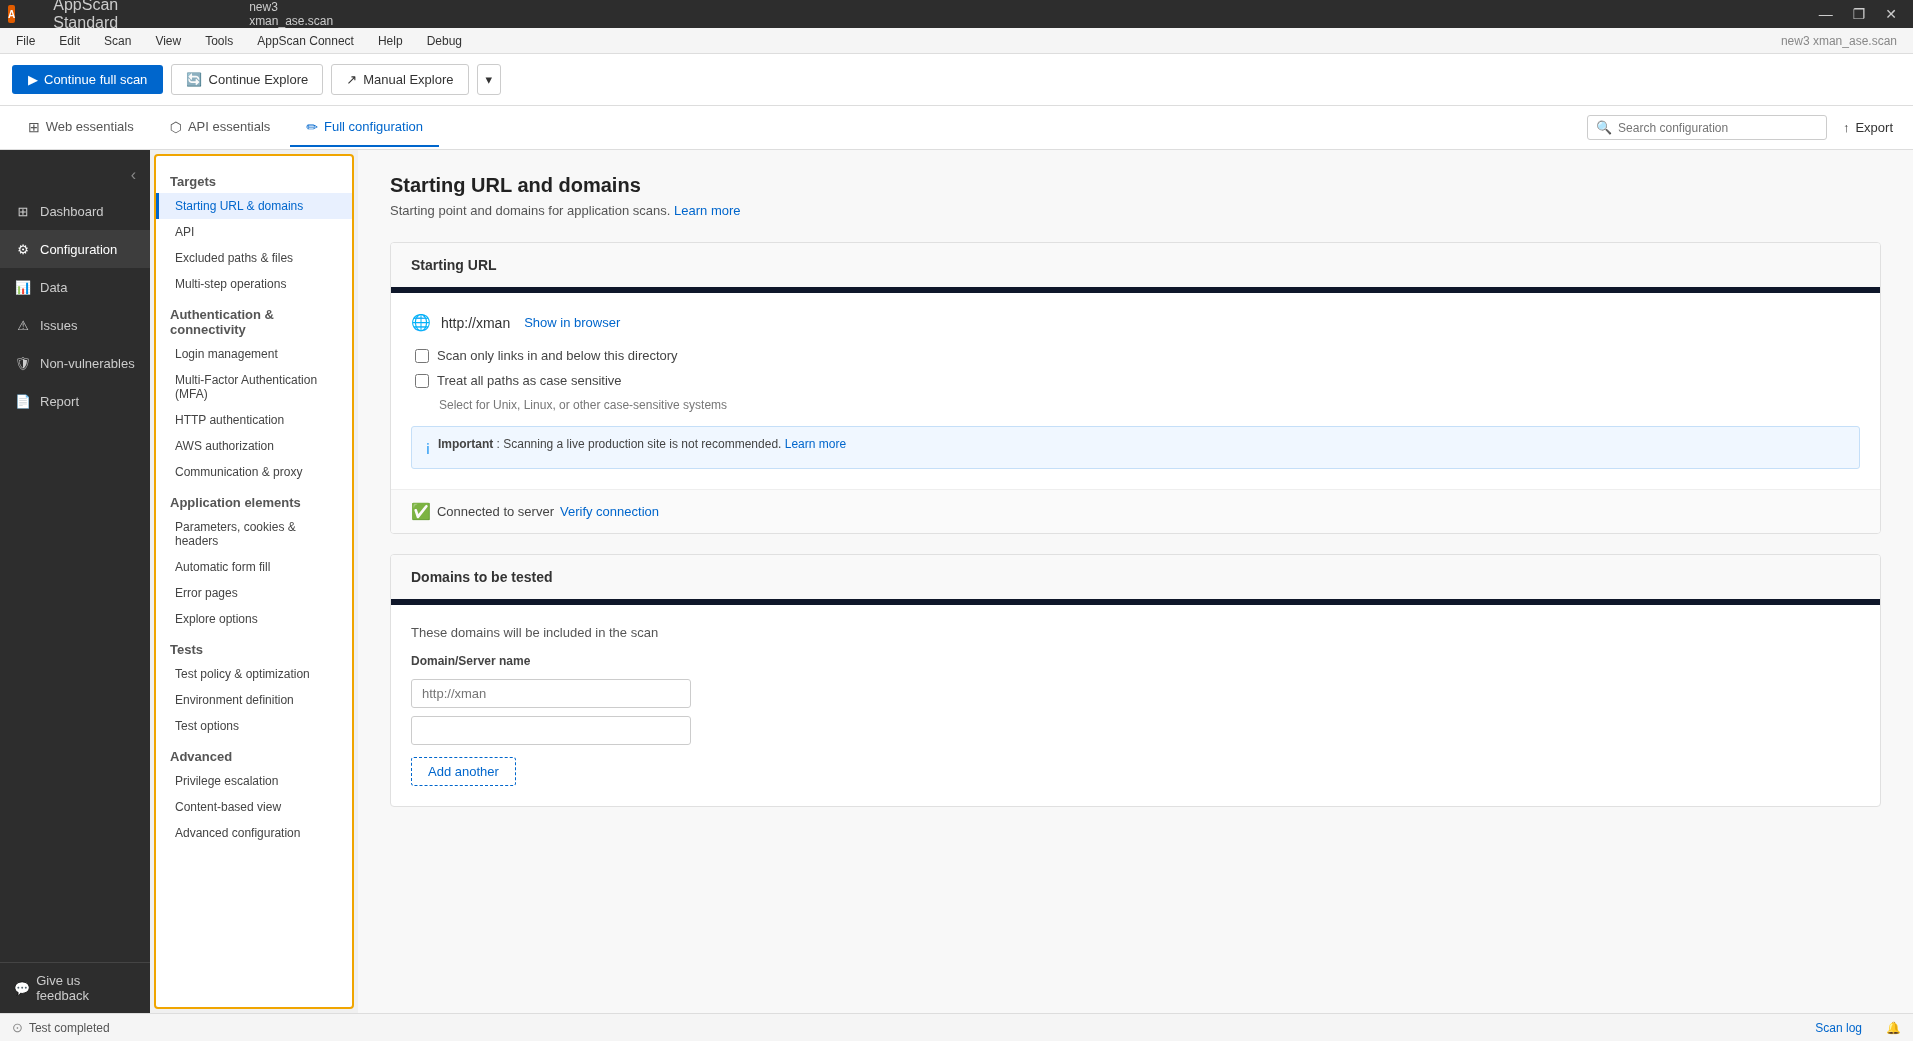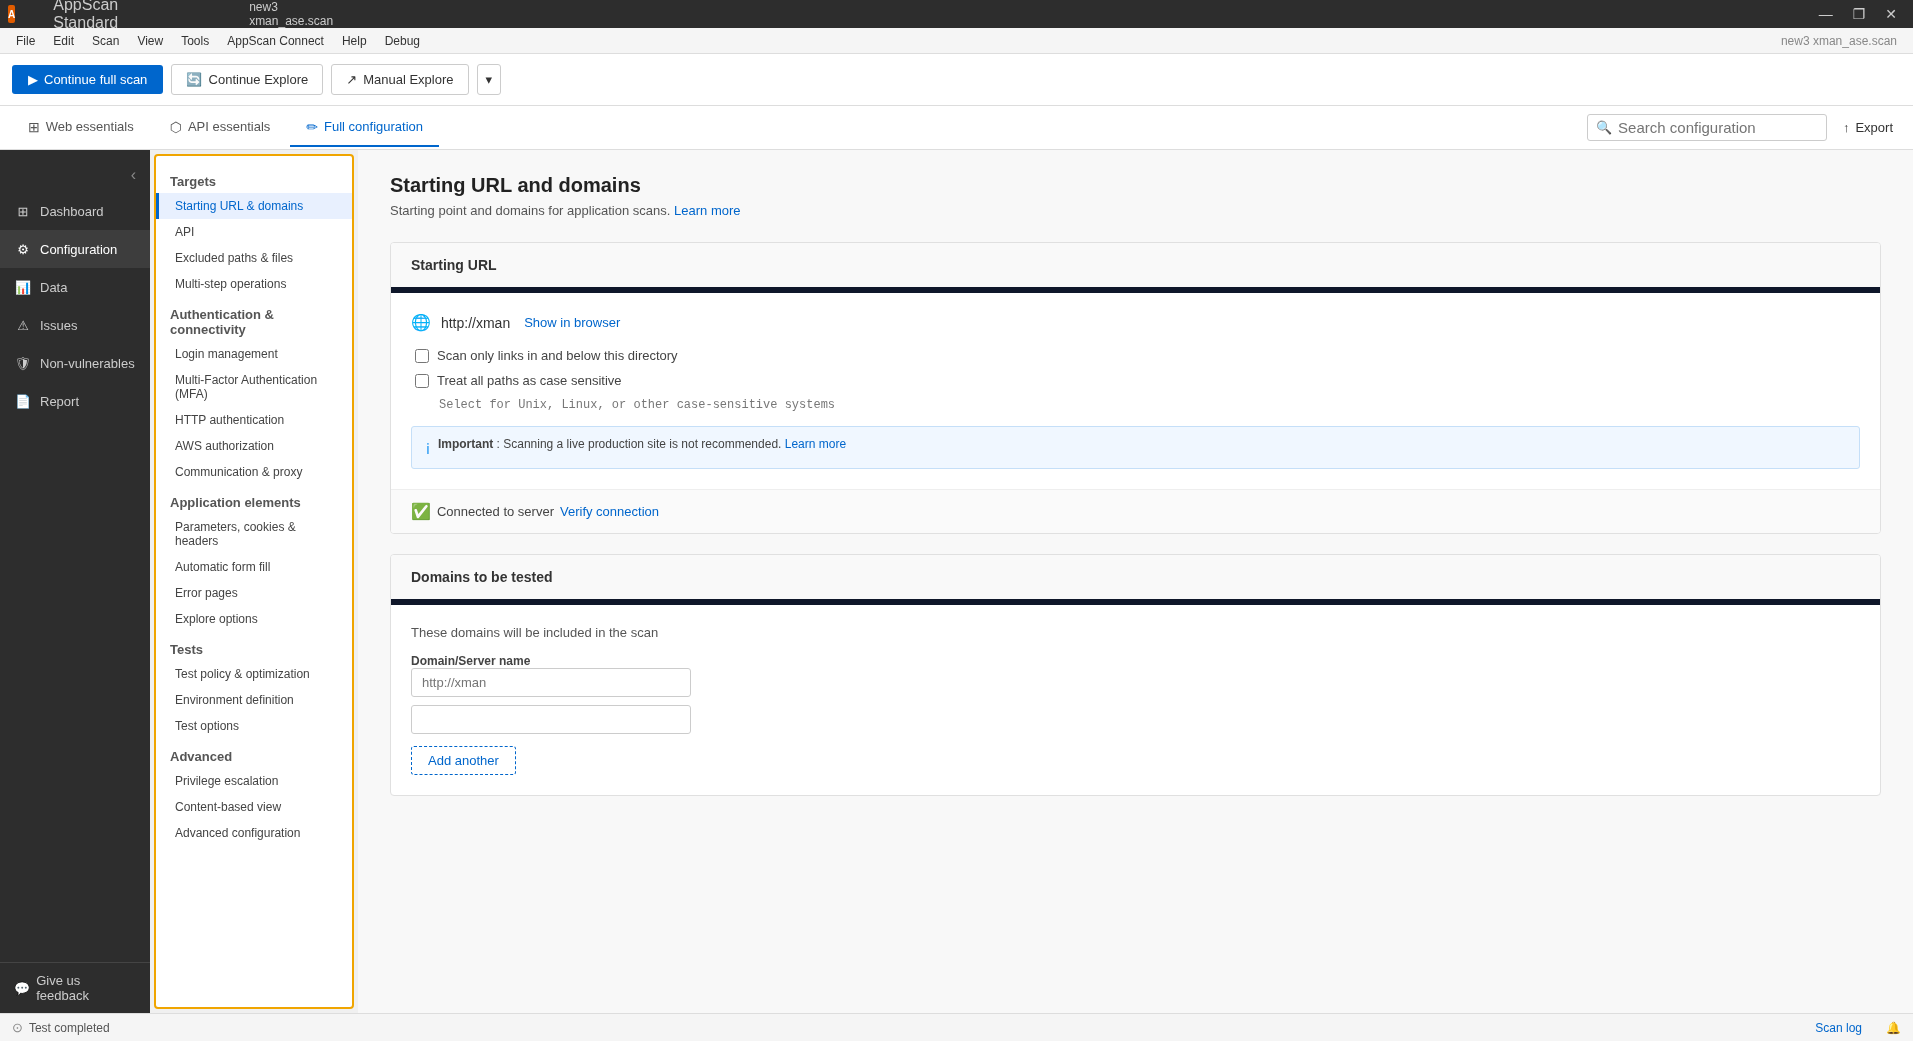--- a/index.html
+++ b/index.html
@@ -7,38 +7,38 @@
 
     
     .title-bar { background: #2d2d2d; color: #ccc; display: flex; align-items: center; justify-content: space-between; padding: 0 8px; height: 28px; font-size: 12px; }
     .title-bar-left { display: flex; align-items: center; gap: 6px; }
     .title-bar-logo { width: 18px; height: 18px; background: #e05c00; border-radius: 2px; display: inline-flex; align-items: center; justify-content: center; color: white; font-weight: bold; font-size: 10px; }
     .title-bar-title { color: #ccc; font-size: 16px; margin-left: 32px; }
     .title-bar-right { display: flex; gap: 4px; }
     .title-btn { background: none; border: none; color: #ccc; cursor: pointer; padding: 2px 8px; font-size: 14px; }
 
     
-    .menu-bar { background: #f5f5f5; border-bottom: 1px solid #ddd; display: flex; align-items: center; padding: 0 8px; height: 26px; gap: 2px; }
+    .menu-bar { background: #f5f5f5; border-bottom: 1px solid #ddd; display: flex; align-items: center; padding: 0 8px; height: 26px; gap: 8px; }
     .menu-item { background: none; border: none; font-size: 12px; color: #333; cursor: pointer; padding: 2px 8px; border-radius: 2px; }
     .menu-title { font-size: 12px; color: #888; margin-left: auto; padding-right: 8px; }
 
     
     .toolbar { background: #fff; border-bottom: 1px solid #ddd; display: flex; align-items: center; padding: 6px 12px; gap: 8px; height: 52px; }
     .btn-primary { background: #0066cc; color: white; border: none; border-radius: 3px; padding: 7px 16px; font-size: 13px; cursor: pointer; display: flex; align-items: center; gap: 6px; }
     .btn-secondary { background: white; color: #333; border: 1px solid #ccc; border-radius: 3px; padding: 7px 14px; font-size: 13px; cursor: pointer; display: flex; align-items: center; gap: 6px; }
     .btn-dropdown { background: white; color: #333; border: 1px solid #ccc; border-radius: 3px; padding: 7px 8px; font-size: 13px; cursor: pointer; }
 
     
     .tabs-bar { background: white; border-bottom: 1px solid #ddd; display: flex; align-items: center; padding: 0 12px; height: 44px; gap: 4px; }
     .tab { display: flex; align-items: center; gap: 6px; padding: 10px 16px; font-size: 13px; cursor: pointer; border-bottom: 2px solid transparent; color: #555; }
     .tab.active { color: #0066cc; border-bottom: 2px solid #0066cc; font-weight: 500; }
     .tab-icon { font-size: 14px; }
     .search-config { margin-left: auto; display: flex; align-items: center; gap: 8px; }
     .search-box { display: flex; align-items: center; border: 1px solid #ccc; border-radius: 3px; padding: 4px 8px; gap: 6px; width: 240px; }
-    .search-box input { border: none; outline: none; font-size: 15px; width: 100%; color: #999; }
+    .search-box input { border: none; outline: none; font-size: 12px; width: 100%; color: #999; }
     .export-btn { display: flex; align-items: center; gap: 6px; background: none; border: none; color: #333; cursor: pointer; font-size: 13px; padding: 4px 8px; }
 
     
     .main { display: flex; flex: 1; overflow: hidden; }
 
     
     .app-sidebar { width: 150px; background: #2d2d2d; color: #ccc; display: flex; flex-direction: column; padding-top: 8px; flex-shrink: 0; }
     .app-sidebar-item { display: flex; align-items: center; gap: 8px; padding: 10px 14px; cursor: pointer; font-size: 13px; color: #ccc; }
     .app-sidebar-item.active { background: #3d3d3d; color: white; }
     .app-sidebar-item .icon { width: 18px; height: 18px; display: flex; align-items: center; justify-content: center; flex-shrink: 0; }
@@ -64,36 +64,36 @@
 
     
     .url-row { display: flex; align-items: center; gap: 10px; margin-bottom: 16px; }
     .globe-icon { color: #888; font-size: 16px; }
     .url-text { font-size: 14px; font-weight: 500; color: #333; }
     .show-browser-link { color: #0066cc; text-decoration: none; font-size: 13px; margin-left: 4px; }
 
     .checkbox-row { display: flex; align-items: center; gap: 8px; margin-bottom: 10px; padding-left: 4px; }
     .checkbox-row input[type="checkbox"] { width: 14px; height: 14px; cursor: pointer; }
     .checkbox-label { font-size: 13px; color: #444; }
-    .checkbox-sublabel { font-size: 12px; color: #777; padding-left: 28px; margin-bottom: 8px; font-family: Liberation Mono, monospace; }
+    .checkbox-sublabel { font-size: 12px; color: #777; padding-left: 28px; margin-bottom: 8px; }
 
     .important-row { display: flex; align-items: flex-start; gap: 8px; background: #f0f7ff; border: 1px solid #c5dff8; border-radius: 3px; padding: 10px 14px; margin-top: 14px; margin-bottom: 0; }
     .info-icon { color: #2196f3; font-size: 15px; flex-shrink: 0; margin-top: 1px; }
     .important-text { font-size: 12px; color: #444; }
     .important-text strong { font-weight: 600; }
     .important-text a { color: #0066cc; text-decoration: none; }
 
     .connected-row { display: flex; align-items: center; gap: 6px; padding: 12px 20px; border-top: 1px solid #eee; background: #fafafa; }
     .check-icon { color: #4caf50; font-size: 16px; }
     .connected-text { font-size: 13px; color: #444; }
     .verify-link { color: #0066cc; text-decoration: none; font-size: 13px; }
 
     
     .domains-desc { font-size: 13px; color: #555; margin-bottom: 14px; }
-    .form-label { font-size: 12px; font-weight: 600; color: #444; margin-bottom: 0; }
+    .form-label { font-size: 12px; font-weight: 600; color: #444; margin-bottom: 11px; }
     .domain-input { border: 1px solid #ccc; border-radius: 3px; padding: 6px 10px; font-size: 13px; width: 280px; display: block; margin-bottom: 8px; color: #999; outline: none; }
     .add-another-btn { border: 1px dashed #0066cc; color: #0066cc; background: white; border-radius: 3px; padding: 6px 16px; font-size: 13px; cursor: pointer; margin-top: 4px; }
 
     
     .status-bar { background: #f5f5f5; border-top: 1px solid #ddd; display: flex; align-items: center; justify-content: space-between; padding: 0 12px; height: 28px; font-size: 12px; color: #555; }
     .status-left { display: flex; align-items: center; gap: 6px; }
     .status-right { display: flex; align-items: center; gap: 24px; }
 
     
     .feedback-item { display: flex; align-items: center; gap: 6px; padding: 10px 14px; cursor: pointer; font-size: 13px; color: #ccc; }

